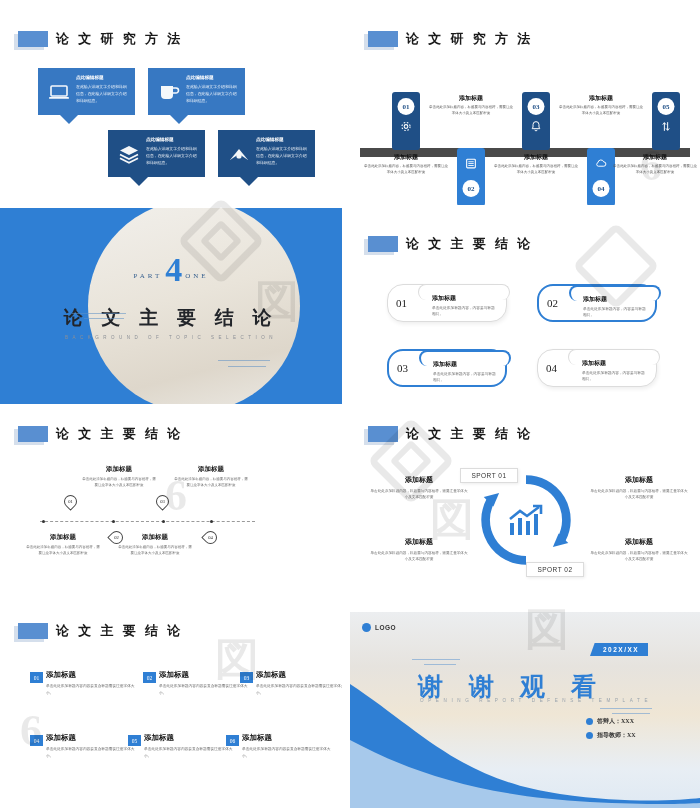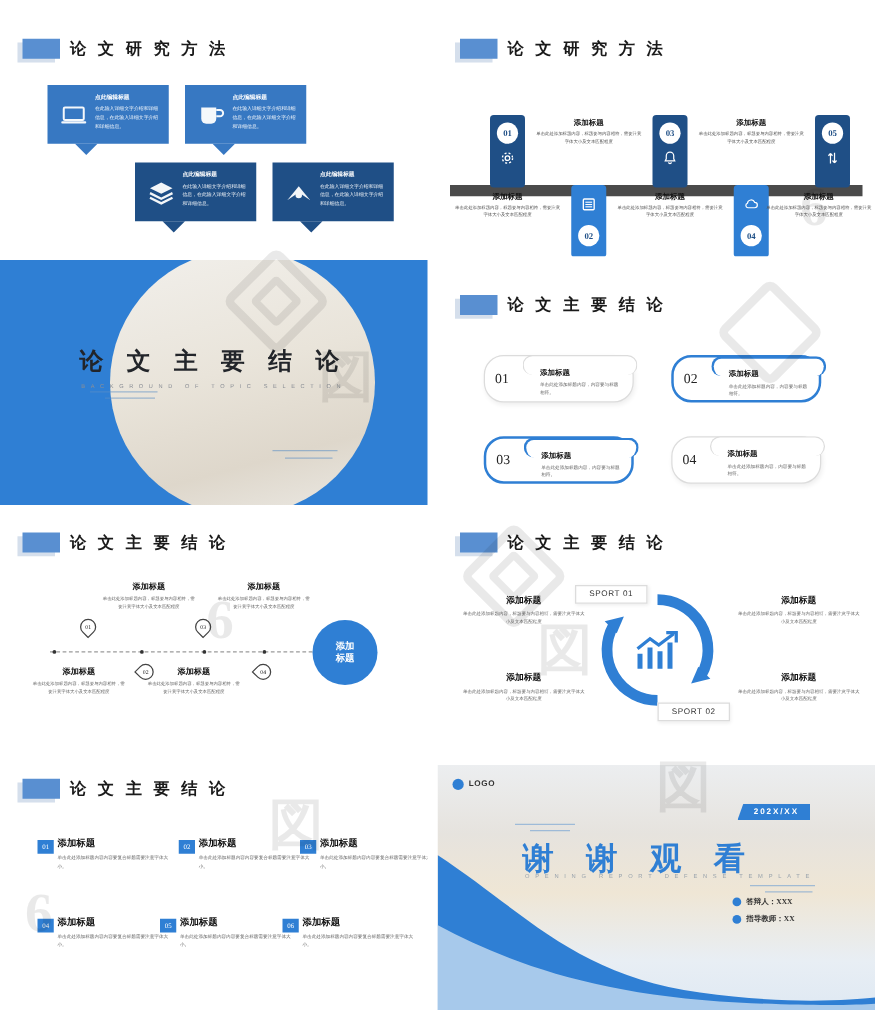--- a/index.html
+++ b/index.html
@@ -252,20 +252,25 @@
     </div>
     <div class="tl-txt" style="left:262px;top:133px;">
       <div class="tl-t">添加标题</div>
       <div class="tl-p">单击此处添加标题内容，标题要与内容相符，需要注意字体大小及文本匹配程度</div>
     </div>
   </div>
 
   <div class="slide cover" style="left:0;top:208px;width:342px;height:196px;">
     <div class="cover-circle" style="left:88px;top:-8px;width:212px;height:212px;"></div>
     <div class="cover-inner" style="top:48px;">
+      <div class="part-row">
+        <div class="part-small">PART</div>
+        <div class="part-big">4</div>
+        <div class="part-small">ONE</div>
+      </div>
       <div class="cover-title">论 文 主 要 结 论</div>
       <div class="cover-sub">BACKGROUND OF TOPIC SELECTION</div>
     </div>
     <div class="dashline" style="left:72px;top:105px;width:54px;"></div>
     <div class="dashline" style="left:84px;top:110px;width:40px;"></div>
     <div class="dashline" style="left:218px;top:152px;width:52px;"></div>
     <div class="dashline" style="left:228px;top:158px;width:38px;"></div>
   </div>
 
   <div class="slide" style="left:350px;top:225px;width:350px;height:180px;">
@@ -346,24 +351,20 @@
     </div>
     <div class="tn" style="left:174px;top:50px;">
       <div class="tn-t">添加标题</div>
       <div class="tn-p">单击此处添加标题内容，标题要与内容相符，需要注意字体大小及文本匹配程度</div>
     </div>
     <div class="tn" style="left:118px;top:118px;">
       <div class="tn-t">添加标题</div>
       <div class="tn-p">单击此处添加标题内容，标题要与内容相符，需要注意字体大小及文本匹配程度</div>
     </div>
 
-    <div class="bigdot" style="left:250px;top:81px;width:52px;height:52px;">
-      <span>添加</span>
-      <span>标题</span>
-    </div>
   </div>
 
   <div class="slide" style="left:350px;top:415px;width:350px;height:190px;">
     <div class="sec-head">
       <div class="sec-sq"></div>
       <div class="sec-txt">论 文 主 要 结 论</div>
     </div>
 
     <svg width="96" height="96" viewBox="0 0 100 100" style="position:absolute;left:128px;top:57px;">
       <path d="M50 8a42 42 0 0 1 37 62" fill="none" stroke="#2f7fd4" stroke-width="9"></path>

